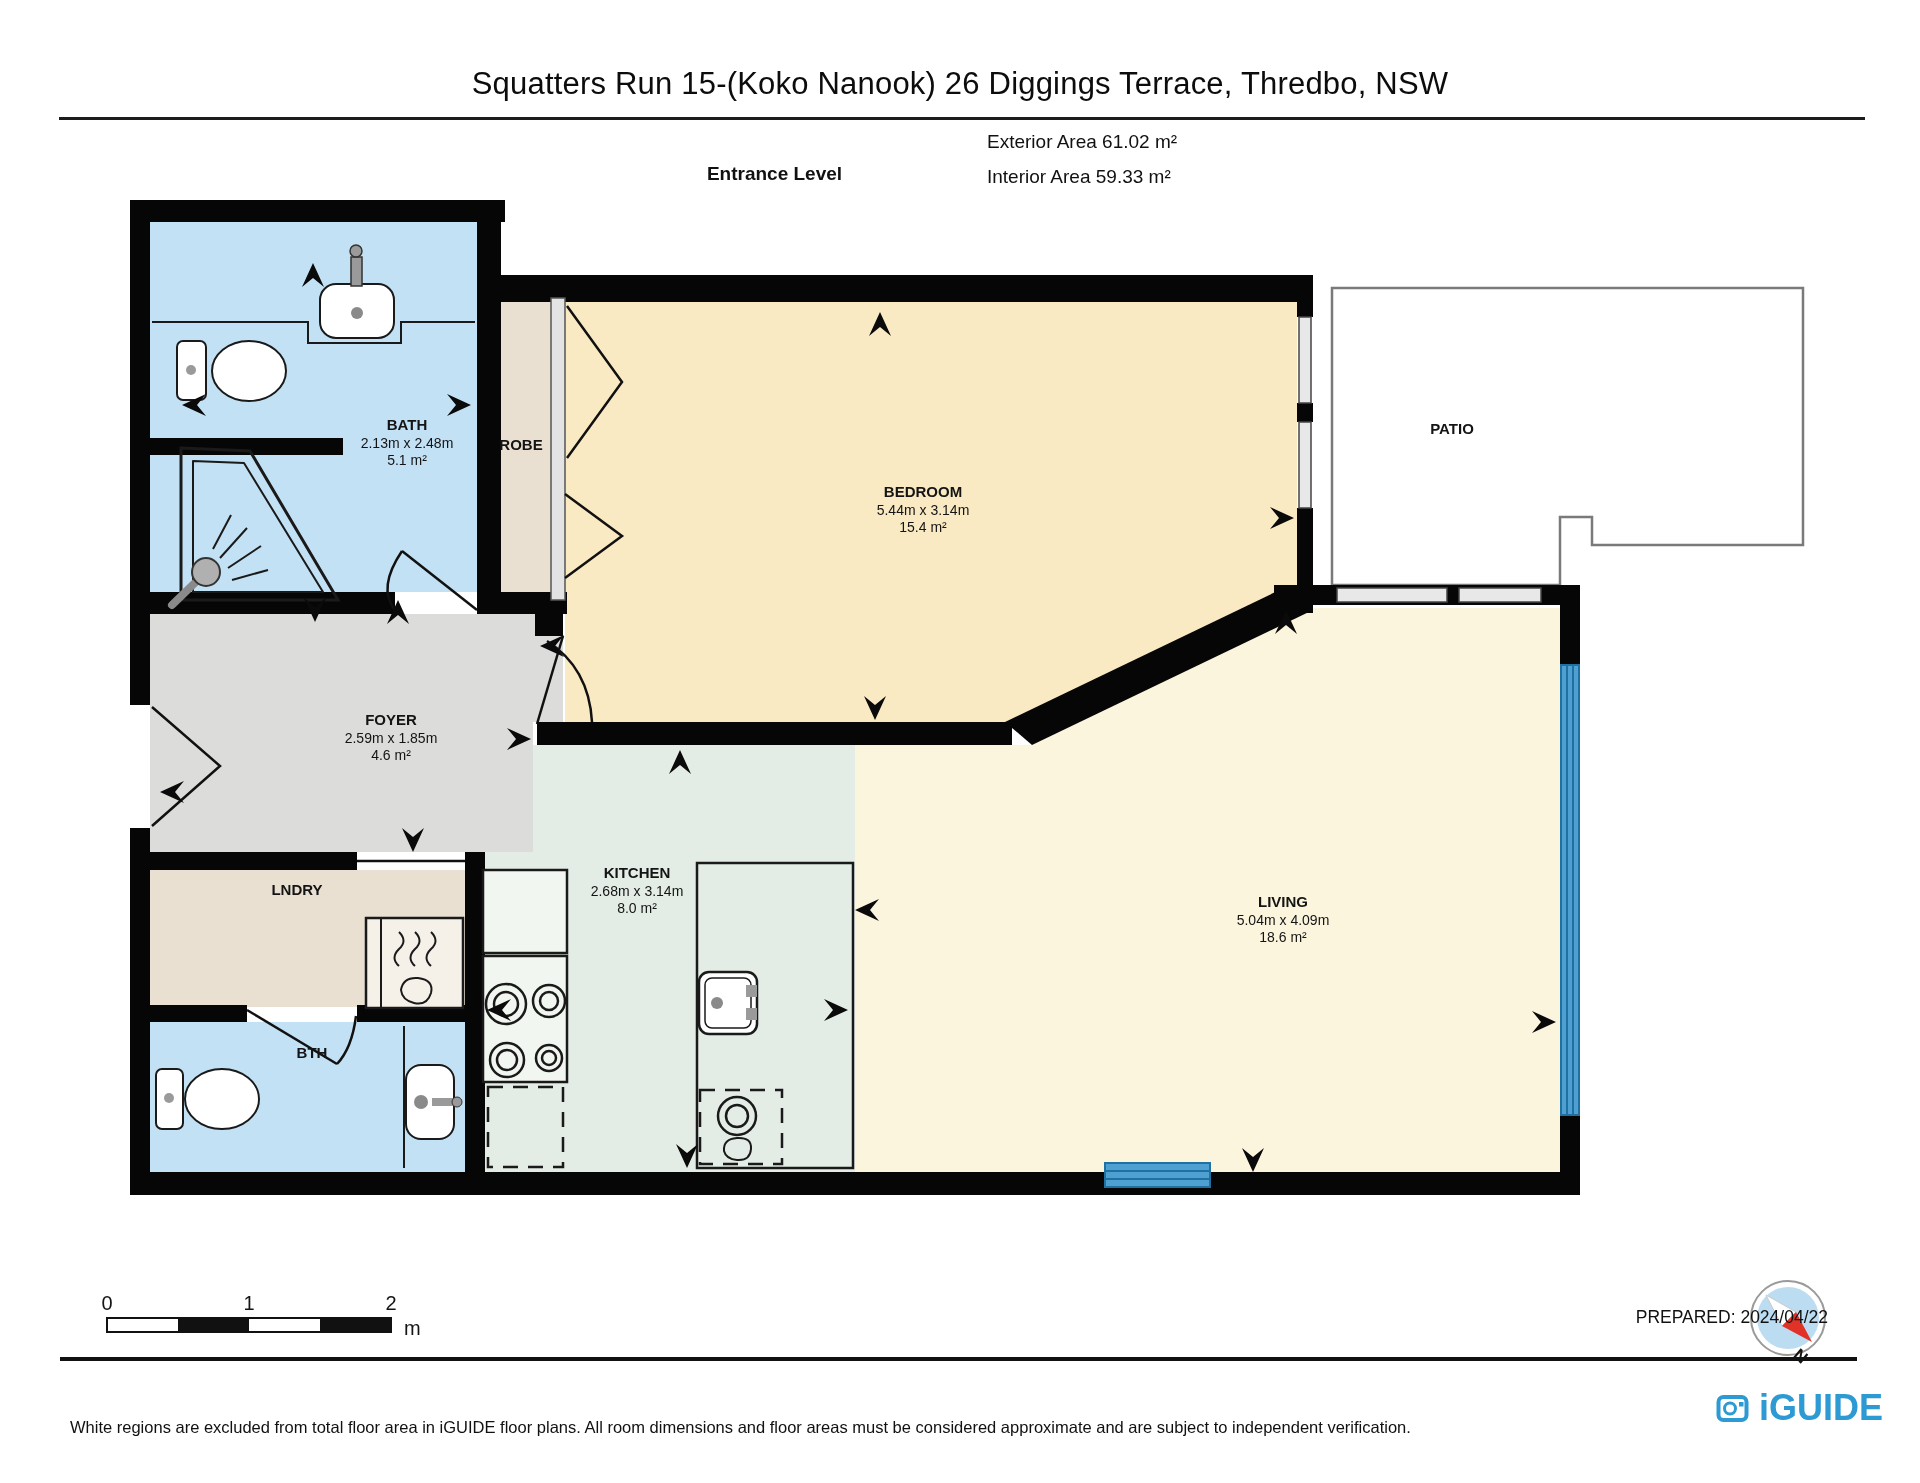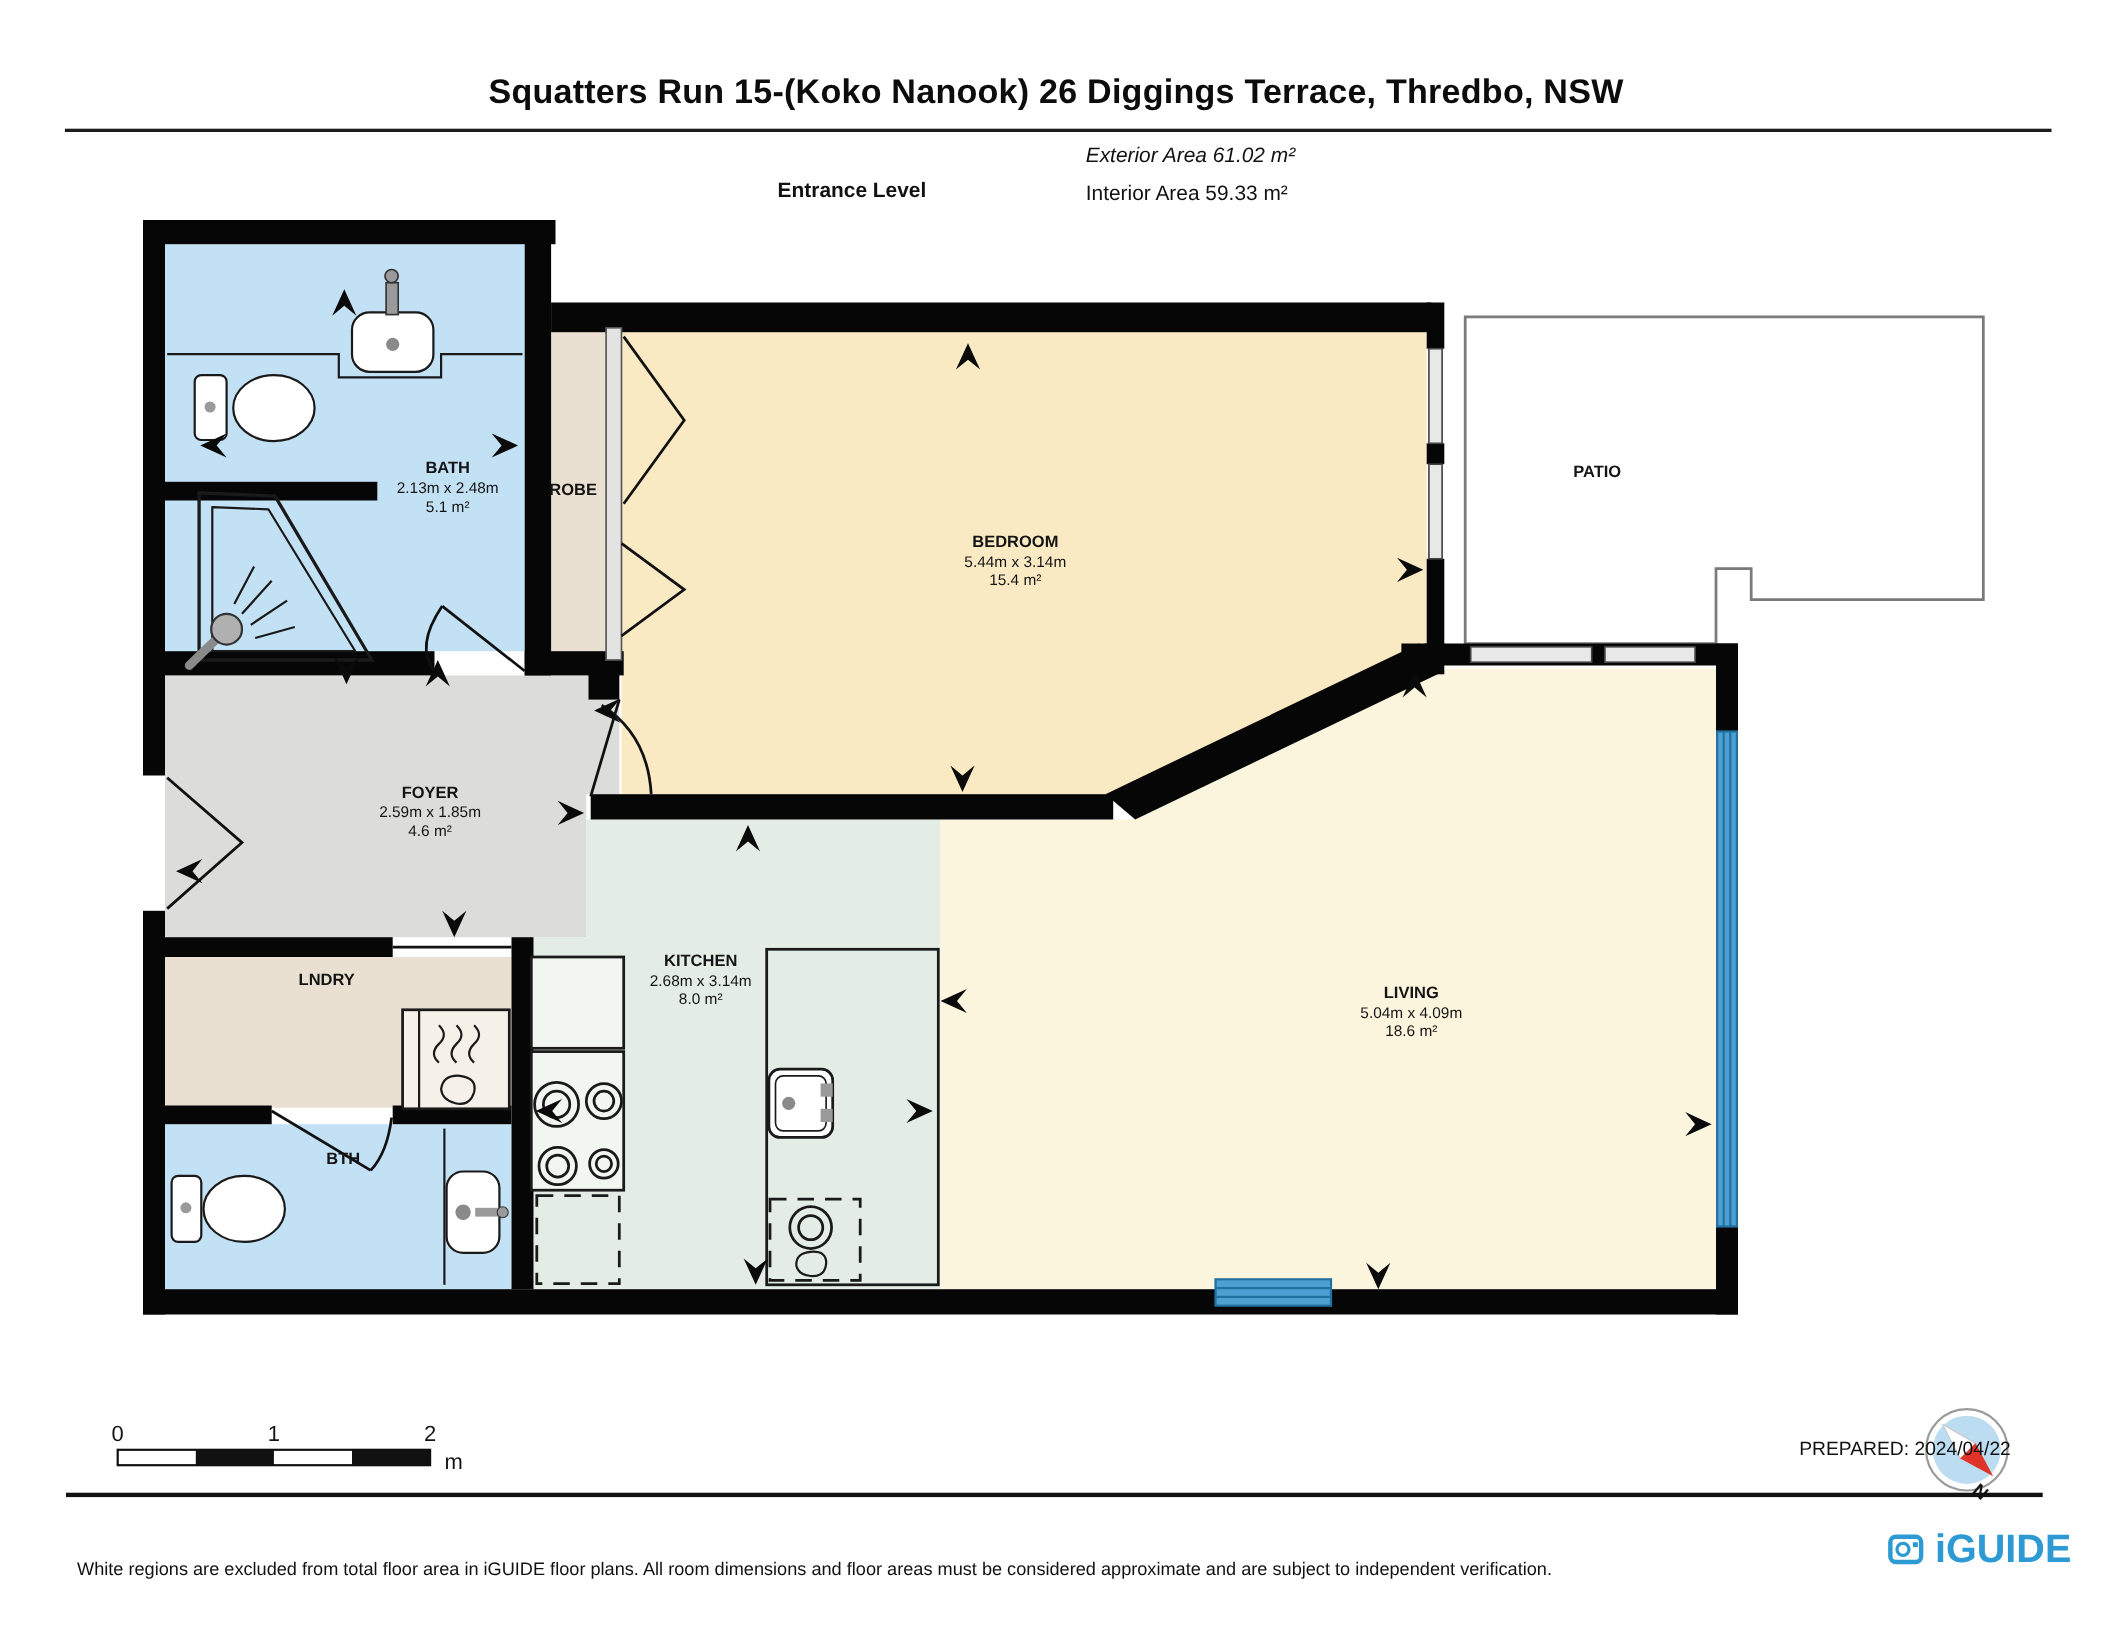--- a/index.html
+++ b/index.html
@@ -3,25 +3,25 @@
 <meta charset="utf-8">
 <style>
   html,body{margin:0;padding:0;background:#ffffff;}
   body{
     position:relative;width:1920px;height:1483px;
     font-family:"Liberation Sans",sans-serif;color:#111;overflow:hidden;
   }
   .abs{position:absolute;}
   #page-title{
     top:66px;left:0;width:1920px;text-align:center;
-    font-size:31px;font-weight:bold;letter-spacing:.2px;color:#0c0c0c;
+    font-size:31px;font-weight:normal;letter-spacing:.2px;color:#0c0c0c;
   }
   #title-rule{top:117px;left:59px;width:1806px;height:3px;background:#1c1c1c;}
   #level-label{top:131px;left:580px;width:389px;text-align:center;font-size:19px;font-weight:bold;margin-top:32px;}
-  #ext-area{top:131px;left:987px;font-size:19px;font-style:italic;}
+  #ext-area{top:131px;left:987px;font-size:19px;}
   #int-area{top:166px;left:987px;font-size:19px;}
   #plan-svg{top:0;left:0;width:1920px;height:1483px;}
   #prepared{top:1307px;left:0;width:1828px;text-align:right;font-size:17.5px;}
   #footer-rule{top:1357px;left:60px;width:1797px;height:4px;background:#111;}
   #disclaimer{top:1379px;left:70px;width:1500px;font-size:16.5px;margin-top:39px;}
   #brand{top:1390px;left:1716px;display:flex;align-items:center;gap:7px;}
   #brand-text{font-size:36px;font-weight:bold;color:#2D9AD3;line-height:1;}
   svg text{font-family:"Liberation Sans",sans-serif;fill:#141414;}
   .room-name{font-size:15px;font-weight:bold;text-anchor:middle;}
   .room-dims{font-size:14px;text-anchor:middle;}

